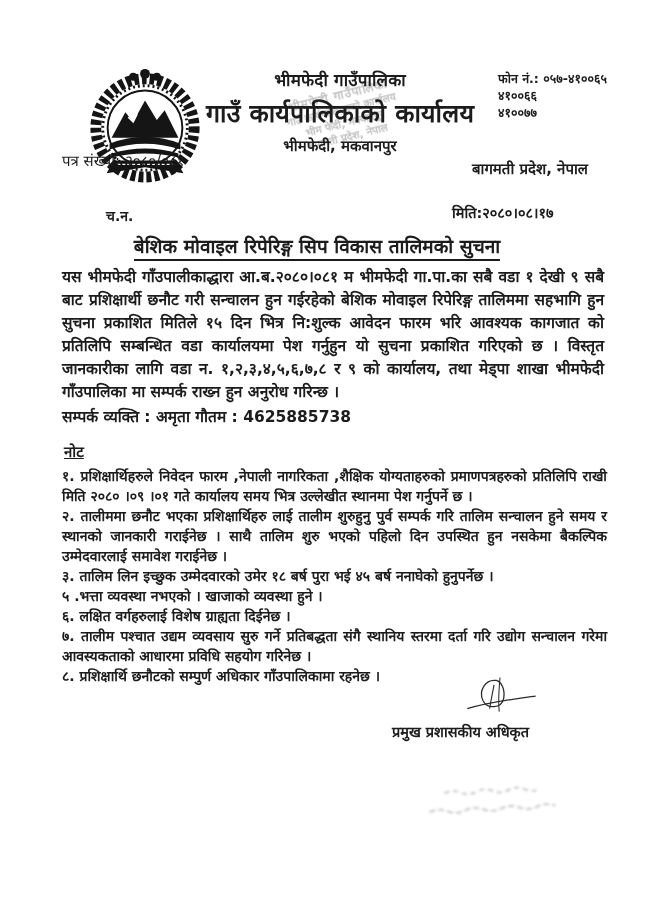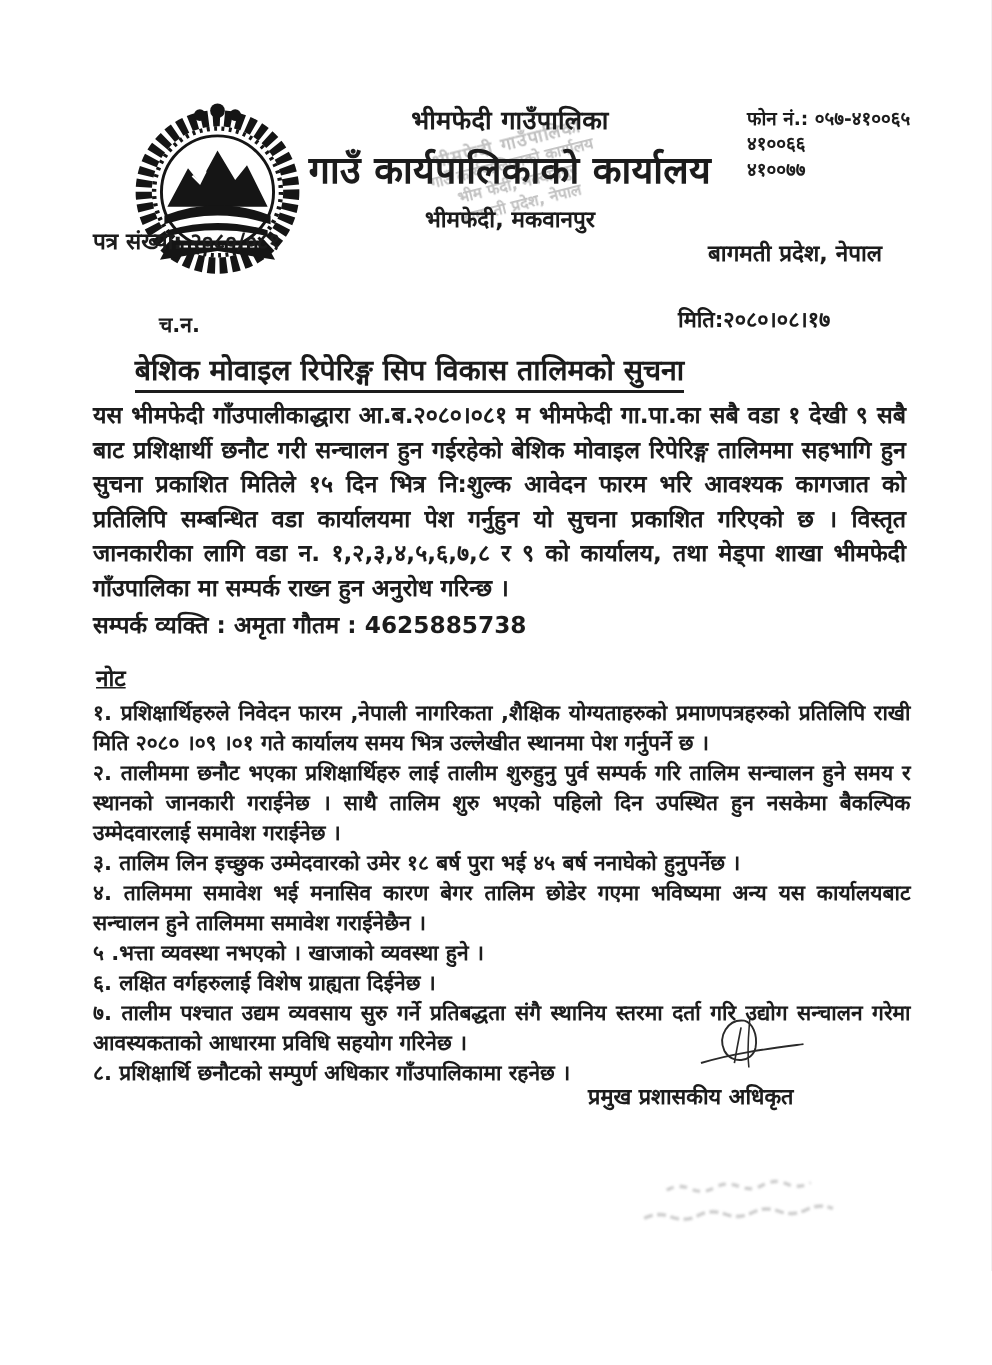--- a/index.html
+++ b/index.html
@@ -20,29 +20,29 @@
   .addr-line{font-size:15px;font-weight:700;margin-top:6px;}
   .phones{position:absolute;left:498px;top:70px;width:160px;font-size:12.5px;font-weight:700;line-height:17px;z-index:2;}
   .stamp-ghost{
     position:absolute;left:248px;top:88px;width:190px;z-index:1;
     transform:rotate(-14deg);
     color:#8f8f8f;opacity:.55;filter:blur(.4px);
     font-size:10.5px;line-height:14px;text-align:center;font-weight:600;
     pointer-events:none;
   }
   .stamp-ghost .sg-big{font-size:12px;letter-spacing:1px;}
-  .letter-no{position:absolute;left:62px;top:150px;font-size:15px;font-weight:700;}
+  .letter-no{position:absolute;left:62px;top:150px;font-size:15px;font-weight:400;}
   .province{position:absolute;left:420px;top:158px;width:220px;text-align:center;font-size:15px;font-weight:700;}
   
   .chana{position:absolute;left:66px;top:206px;font-size:14px;font-weight:600;margin-left:40px;}
   .miti{position:absolute;left:452px;top:202px;font-size:14.5px;font-weight:600;}
   
   .subject{
     position:absolute;left:0;top:233px;width:546px;text-align:center;
-    font-size:19px;font-weight:700;
+    font-size:19px;font-weight:700;padding-left:44px;
   }
   .subject span{border-bottom:2px solid #1c1c1c;padding-bottom:2px;}
   
   .body-par{
     position:absolute;left:62px;top:266px;width:542px;
     font-size:15.5px;font-weight:600;line-height:23px;text-align:justify;
   }
   .contact{position:absolute;left:62px;top:405px;font-size:15.5px;font-weight:700;}
   
   .note-head{position:absolute;left:64px;top:441px;font-size:15px;font-weight:700;text-decoration:underline;}
@@ -116,21 +116,20 @@
 
   <div class="body-par">यस भीमफेदी गाँउपालीकाद्धारा आ.ब.२०८०।०८१ म भीमफेदी गा.पा.का सबै वडा १ देखी ९ सबै बाट प्रशिक्षार्थी छनौट गरी सन्चालन हुन गईरहेको बेशिक मोवाइल रिपेरिङ्ग तालिममा सहभागि हुन सुचना प्रकाशित मितिले १५ दिन भित्र नि:शुल्क आवेदन फारम भरि आवश्यक कागजात को प्रतिलिपि सम्बन्धित वडा कार्यालयमा पेश गर्नुहुन यो सुचना प्रकाशित गरिएको छ । विस्तृत जानकारीका लागि वडा न. १,२,३,४,५,६,७,८ र ९ को  कार्यालय, तथा मेड्पा शाखा भीमफेदी गाँउपालिका मा सम्पर्क राख्न हुन अनुरोध गरिन्छ ।</div>
 
   <div class="contact">सम्पर्क व्यक्ति : अमृता गौतम : 4625885738</div>
 
   <div class="note-head">नोट</div>
   <div class="notes">
     <p class="note"><span>१.</span> <span>प्रशिक्षार्थिहरुले निवेदन फारम ,नेपाली नागरिकता ,शैक्षिक योग्यताहरुको प्रमाणपत्रहरुको प्रतिलिपि राखी मिति २०८० ।०९ ।०१ गते कार्यालय समय भित्र उल्लेखीत स्थानमा पेश गर्नुपर्ने छ ।</span></p>
     <p class="note"><span>२.</span> <span>तालीममा छनौट भएका प्रशिक्षार्थिहरु लाई तालीम शुरुहुनु पुर्व सम्पर्क गरि तालिम सन्चालन हुने समय र स्थानको जानकारी गराईनेछ । साथै तालिम शुरु भएको पहिलो दिन उपस्थित हुन नसकेमा बैकल्पिक उम्मेदवारलाई समावेश गराईनेछ ।</span></p>
     <p class="note"><span>३.</span> <span>तालिम लिन इच्छुक उम्मेदवारको उमेर १८ बर्ष पुरा भई  ४५ बर्ष ननाघेको हुनुपर्नेछ ।</span></p>
-    <p class="note"><span>४.</span> <span>तालिममा समावेश भई मनासिव कारण बेगर तालिम छोडेर गएमा भविष्यमा अन्य यस कार्यालयबाट सन्चालन हुने तालिममा समावेश गराईनेछैन ।</span></p>
     <p class="note"><span>५ .</span><span>भत्ता व्यवस्था नभएको । खाजाको व्यवस्था हुने ।</span></p>
     <p class="note"><span>६.</span> <span>लक्षित वर्गहरुलाई विशेष ग्राह्यता दिईनेछ ।</span></p>
     <p class="note"><span>७.</span> <span>तालीम पश्चात उद्यम व्यवसाय सुरु गर्ने प्रतिबद्धता संगै स्थानिय स्तरमा दर्ता गरि उद्योग सन्चालन गरेमा आवस्यकताको आधारमा प्रविधि सहयोग गरिनेछ ।</span></p>
     <p class="note"><span>८.</span> <span>प्रशिक्षार्थि छनौटको सम्पुर्ण अधिकार गाँउपालिकामा रहनेछ ।</span></p>
   </div>
 
   <div class="sig-block">
     <svg class="sig-scribble" viewBox="0 0 120 70" aria-hidden="true">
       <path d="M55,6 C40,4 31,20 37,33 C43,45 62,44 65,30 C67,18 62,8 55,6" fill="none" stroke="#2a2a2a" stroke-width="1.7"></path>
       <path d="M52,12 C50,22 48,32 46,44" fill="none" stroke="#2a2a2a" stroke-width="1.5"></path>

